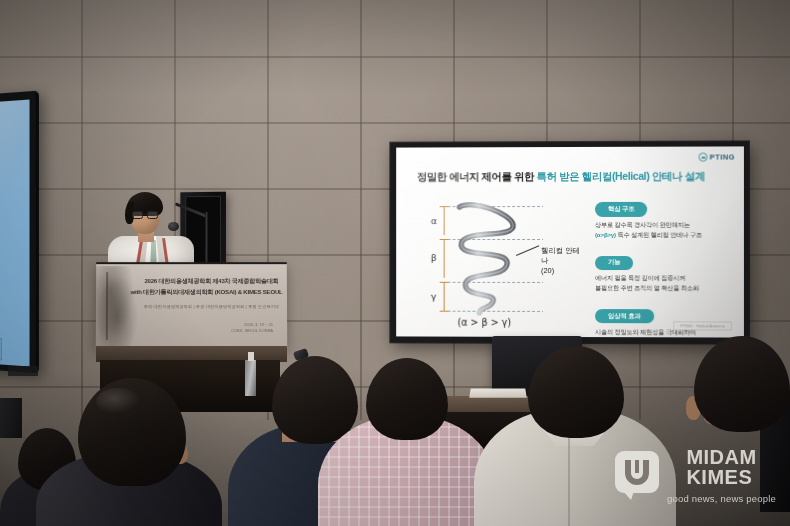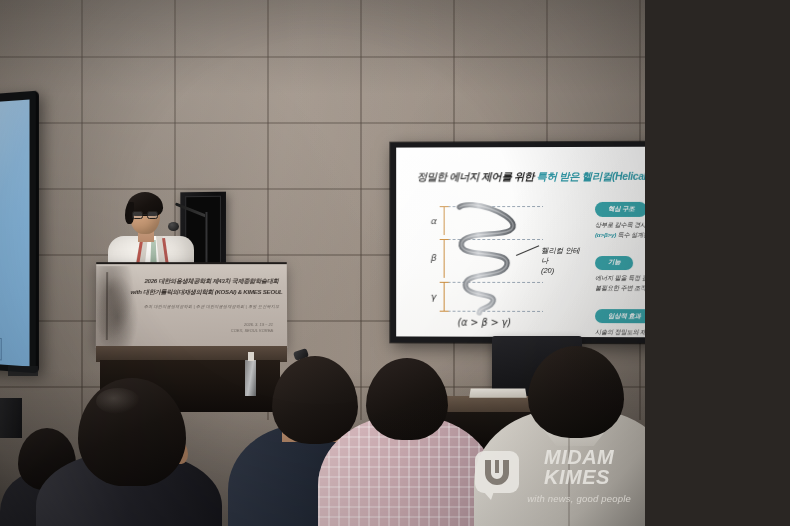--- a/index.html
+++ b/index.html
@@ -2,21 +2,21 @@
 <html><head>
 <meta charset="utf-8">
 <style>
   * { box-sizing: border-box; margin: 0; padding: 0; }
   html, body {
     width: 790px; height: 526px;
     overflow: hidden;
     font-family: "Liberation Sans", sans-serif;
     background: #2a2623;
   }
-  #stage { position: relative; width: 645px; height: 526px; overflow: hidden; font-style: italic; }
+  #stage { position: relative; width: 790px; height: 526px; overflow: hidden; }
 
   
   .wall {
     position: absolute; left: 0; top: 0; width: 790px; height: 526px;
     background:
       linear-gradient(180deg, rgba(0,0,0,.22) 0%, rgba(0,0,0,0) 18%, rgba(0,0,0,0) 70%, rgba(0,0,0,.40) 100%),
       linear-gradient(100deg, #8e8378 0%, #a1958a 35%, #978b80 62%, #7e746b 100%);
   }
   .wall-grid {
     position: absolute; left: -20px; top: -10px; width: 840px; height: 430px;
@@ -687,17 +687,17 @@
       <svg class="wm-m" viewBox="0 0 30 30">
         <path d="M3 3 L3 16 A12 12 0 0 0 27 16 L27 3 L21 3 L21 16 A6 6 0 0 1 9 16 L9 3 Z" fill="#7a736b"></path>
         <rect x="13" y="3" width="4" height="13" fill="#7a736b"></rect>
       </svg>
     </div>
     <div class="wm-right">
       <div class="wm-text">
         <div class="wm-title">MIDAM</div>
         <div class="wm-title">KIMES</div>
       </div>
-      <div class="wm-tag">with news, good people</div>
+      <div class="wm-tag">good news, news people</div>
     </div>
   </div>
 
 </div>
 
 </body></html>

